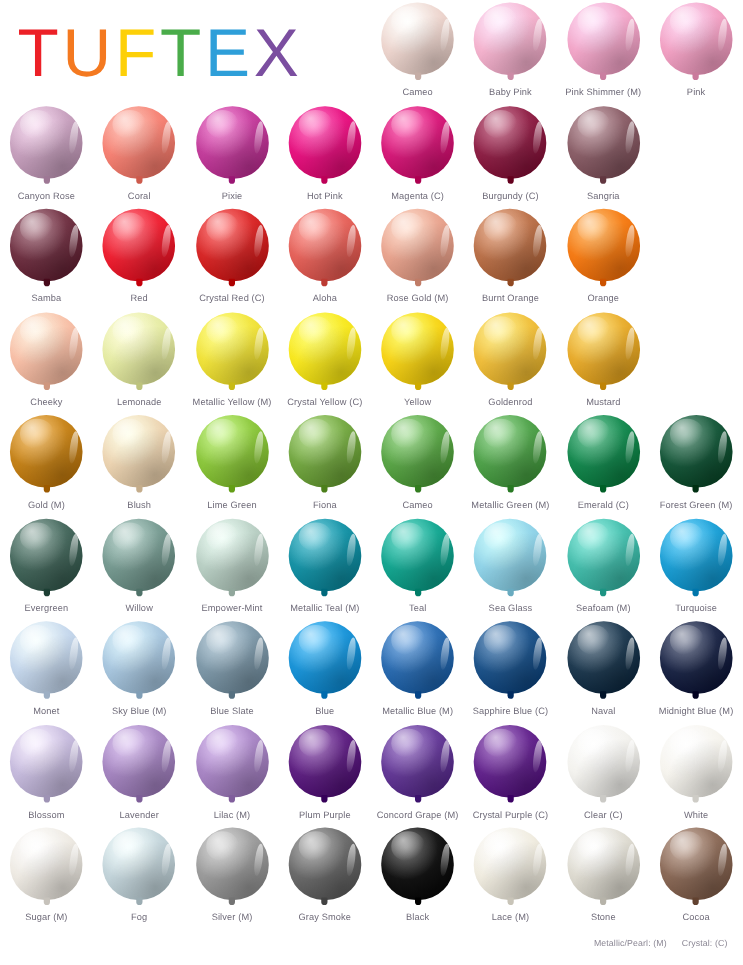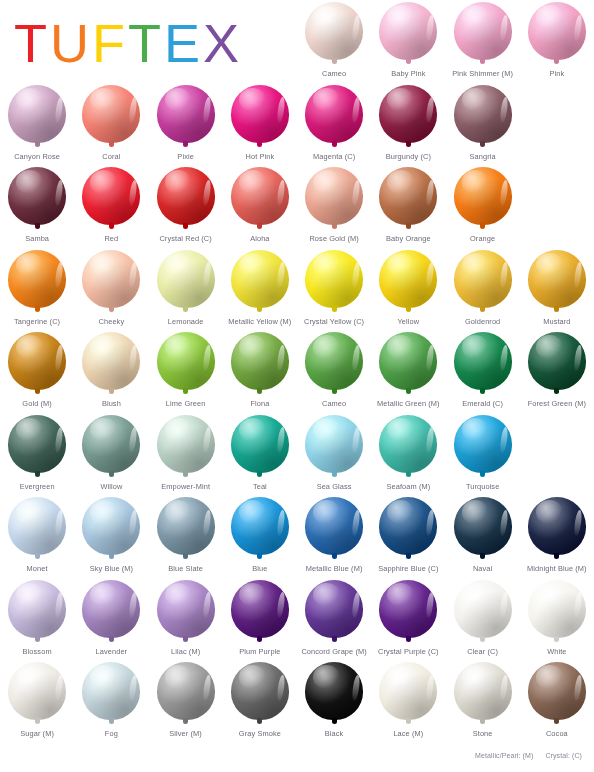--- a/index.html
+++ b/index.html
@@ -337,48 +337,37 @@
         </div>
         <div class="cell">
           <div class="balloon-wrap">
             <div class="balloon" style="background: radial-gradient(circle at 36% 26%, rgb(231, 159, 120) 0%, rgb(185, 113, 74) 48%, rgb(151, 79, 40) 100%);">
               <div class="shade"></div>
               <div class="sheen"></div>
               <div class="hl"></div>
             </div>
             <div class="neck" style="background: rgb(145, 73, 34);"></div>
           </div>
-          <div class="caption">Baby Orange</div>
+          <div class="caption">Burnt Orange</div>
         </div>
         <div class="cell">
           <div class="balloon-wrap">
             <div class="balloon" style="background: radial-gradient(circle at 36% 26%, rgb(255, 169, 68) 0%, rgb(244, 123, 22) 48%, rgb(210, 89, 0) 100%);">
               <div class="shade"></div>
               <div class="sheen"></div>
               <div class="hl"></div>
             </div>
             <div class="neck" style="background: rgb(204, 83, 0);"></div>
           </div>
           <div class="caption">Orange</div>
         </div>
       </div>
       <div class="row">
         <div class="cell">
           <div class="balloon-wrap">
-            <div class="balloon" style="background: radial-gradient(circle at 36% 26%, rgb(255, 181, 77) 0%, rgb(244, 135, 31) 48%, rgb(210, 101, 0) 100%);">
-              <div class="shade"></div>
-              <div class="sheen"></div>
-              <div class="hl"></div>
-            </div>
-            <div class="neck" style="background: rgb(204, 95, 0);"></div>
-          </div>
-          <div class="caption">Tangerine (C)</div>
-        </div>
-        <div class="cell">
-          <div class="balloon-wrap">
             <div class="balloon" style="background: radial-gradient(circle at 36% 26%, rgb(255, 237, 213) 0%, rgb(247, 191, 167) 48%, rgb(213, 157, 133) 100%);">
               <div class="shade"></div>
               <div class="sheen"></div>
               <div class="hl"></div>
             </div>
             <div class="neck" style="background: rgb(207, 151, 127);"></div>
           </div>
           <div class="caption">Cheeky</div>
         </div>
         <div class="cell">
@@ -564,20 +553,31 @@
         <div class="cell">
           <div class="balloon-wrap">
             <div class="balloon" style="background: radial-gradient(circle at 36% 26%, rgb(231, 253, 242) 0%, rgb(185, 207, 196) 48%, rgb(151, 173, 162) 100%);">
               <div class="shade"></div>
               <div class="sheen"></div>
               <div class="hl"></div>
             </div>
             <div class="neck" style="background: rgb(145, 167, 156);"></div>
           </div>
           <div class="caption">Empower-Mint</div>
+        </div>
+        <div class="cell">
+          <div class="balloon-wrap">
+            <div class="balloon" style="background: radial-gradient(circle at 36% 26%, rgb(69, 191, 210) 0%, rgb(23, 145, 164) 48%, rgb(0, 111, 130) 100%);">
+              <div class="shade"></div>
+              <div class="sheen"></div>
+              <div class="hl"></div>
+            </div>
+            <div class="neck" style="background: rgb(0, 105, 124);"></div>
+          </div>
+          <div class="caption">Metallic Teal (M)</div>
         </div>
         <div class="cell">
           <div class="balloon-wrap">
             <div class="balloon" style="background: radial-gradient(circle at 36% 26%, rgb(68, 211, 190) 0%, rgb(22, 165, 144) 48%, rgb(0, 131, 110) 100%);">
               <div class="shade"></div>
               <div class="sheen"></div>
               <div class="hl"></div>
             </div>
             <div class="neck" style="background: rgb(0, 125, 104);"></div>
           </div>

